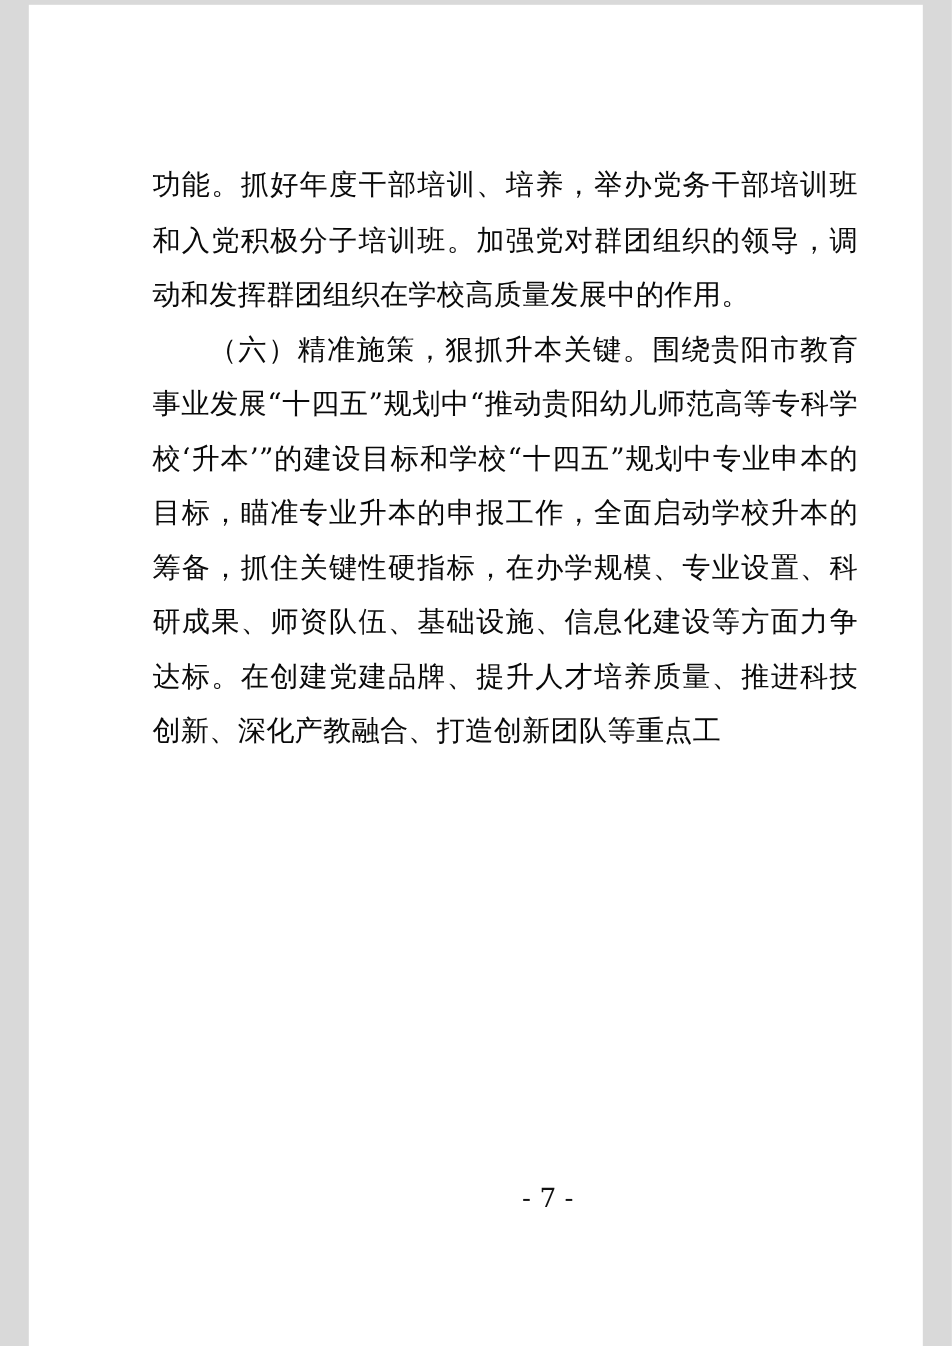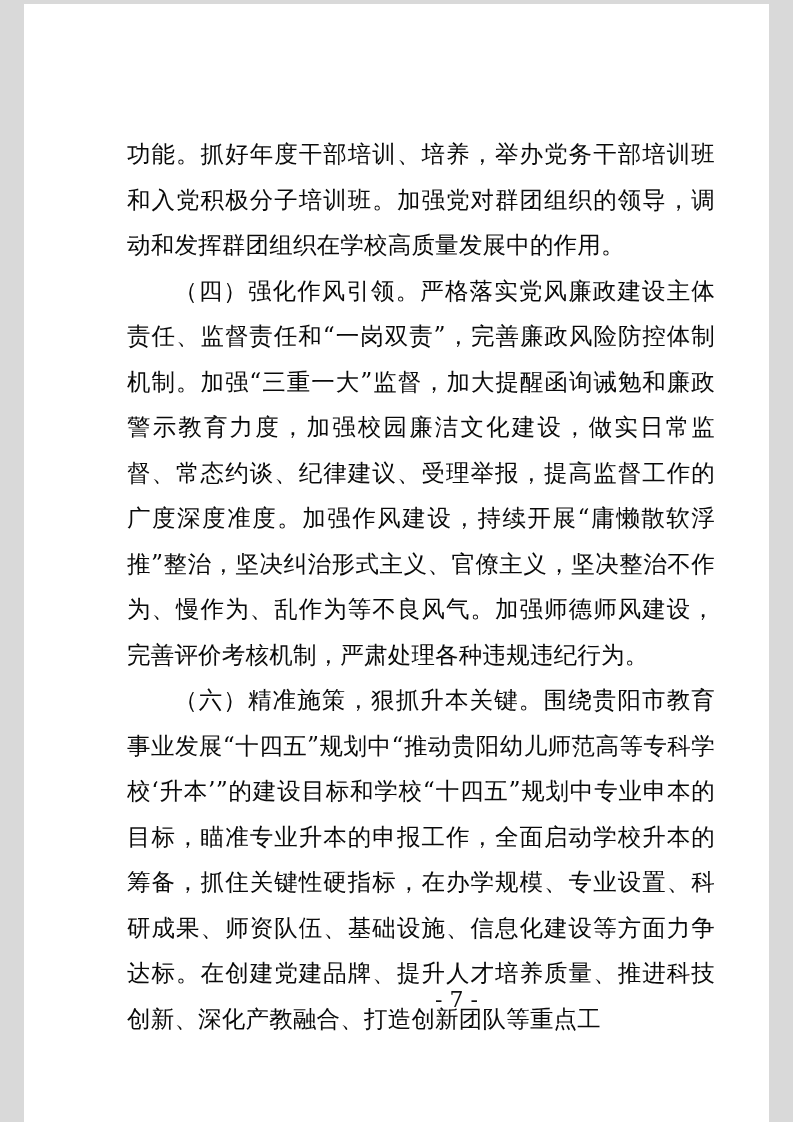--- a/index.html
+++ b/index.html
@@ -52,17 +52,16 @@
     font-family: "DejaVu Serif", "Liberation Serif", serif;
     padding-left: 120px;
   }
 </style>
 </head>
 <body>
 
 <div class="page">
   <div class="content">
     <p class="para">功能。抓好年度干部培训、培养，举办党务干部培训班和入党积极分子培训班。加强党对群团组织的领导，调动和发挥群团组织在学校高质量发展中的作用。</p>
-    <p class="para indent">（四）强化作风引领。严格落实党风廉政建设主体责任、监督责任和“一岗双责”，完善廉政风险防控体制机制。加强“三重一大”监督，加大提醒函询诫勉和廉政警示教育力度，加强校园廉洁文化建设，做实日常监督、常态约谈、纪律建议、受理举报，提高监督工作的广度深度准度。加强作风建设，持续开展“庸懒散软浮推”整治，坚决纠治形式主义、官僚主义，坚决整治不作为、慢作为、乱作为等不良风气。加强师德师风建设，完善评价考核机制，严肃处理各种违规违纪行为。</p>
     <p class="para indent">（六）精准施策，狠抓升本关键。围绕贵阳市教育事业发展“十四五”规划中“推动贵阳幼儿师范高等专科学校‘升本’”的建设目标和学校“十四五”规划中专业申本的目标，瞄准专业升本的申报工作，全面启动学校升本的筹备，抓住关键性硬指标，在办学规模、专业设置、科研成果、师资队伍、基础设施、信息化建设等方面力争达标。在创建党建品牌、提升人才培养质量、推进科技创新、深化产教融合、打造创新团队等重点工</p>
   </div>
   <div class="page-number">- 7 -</div>
 </div>
 
 </body></html>

